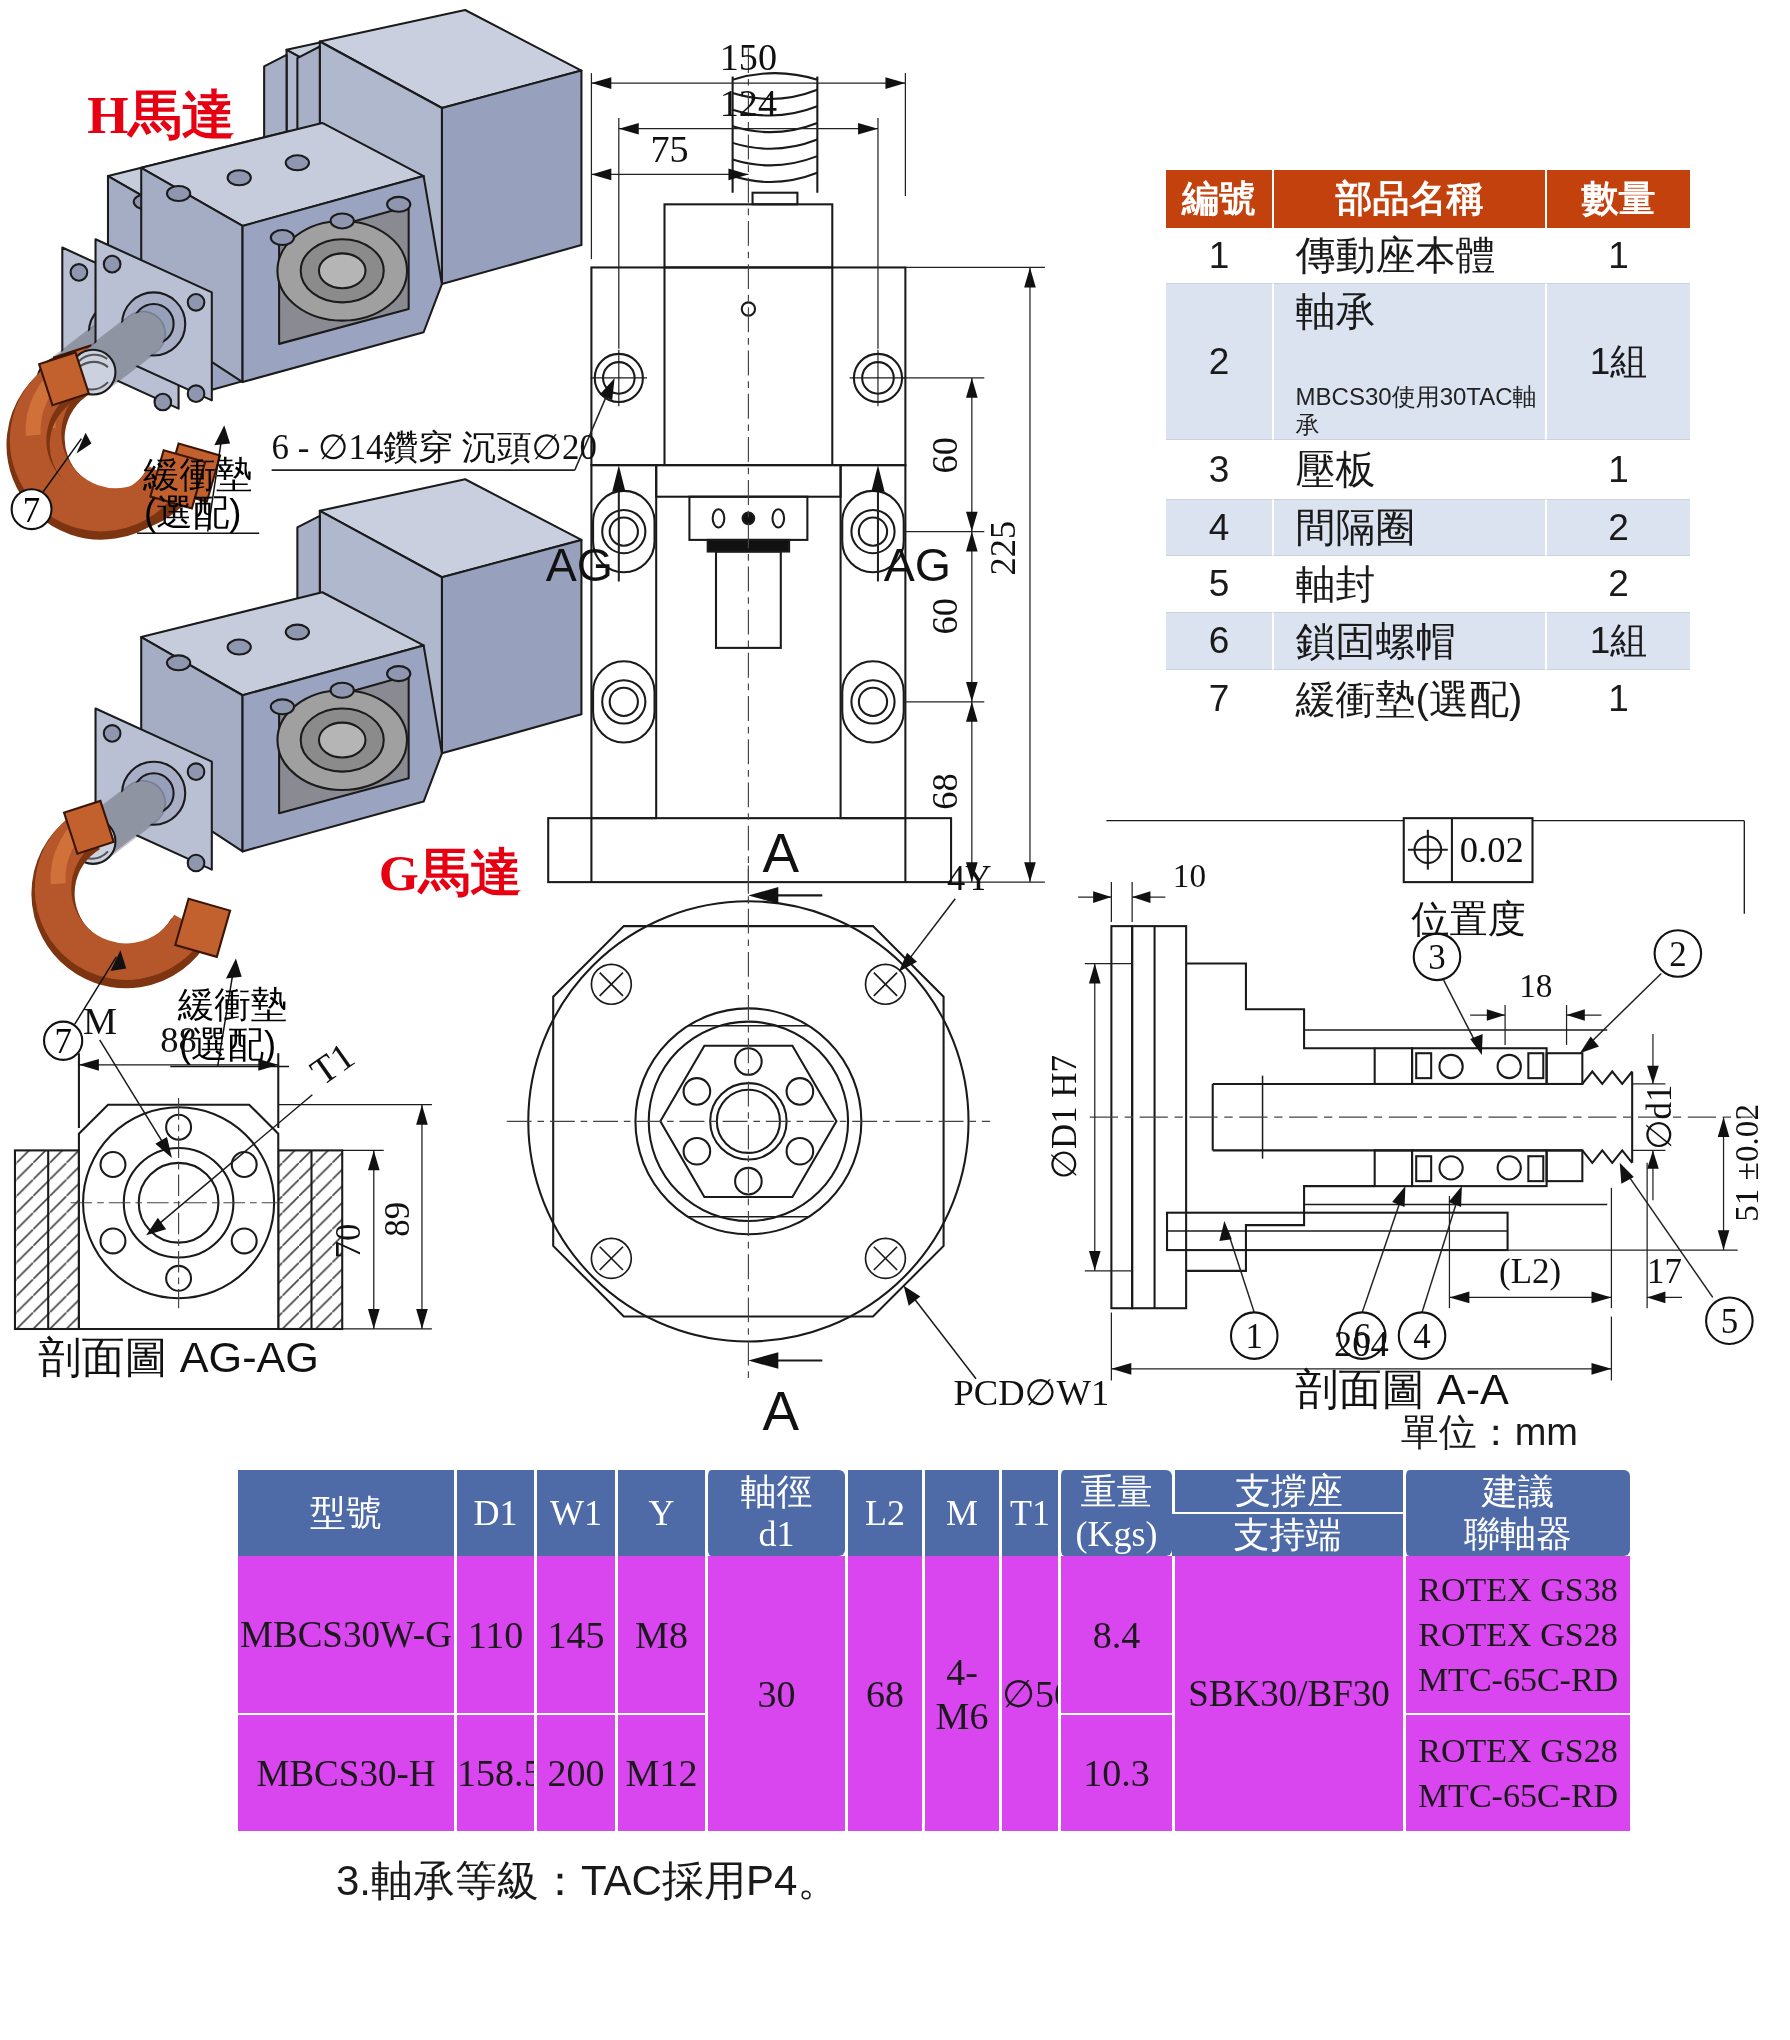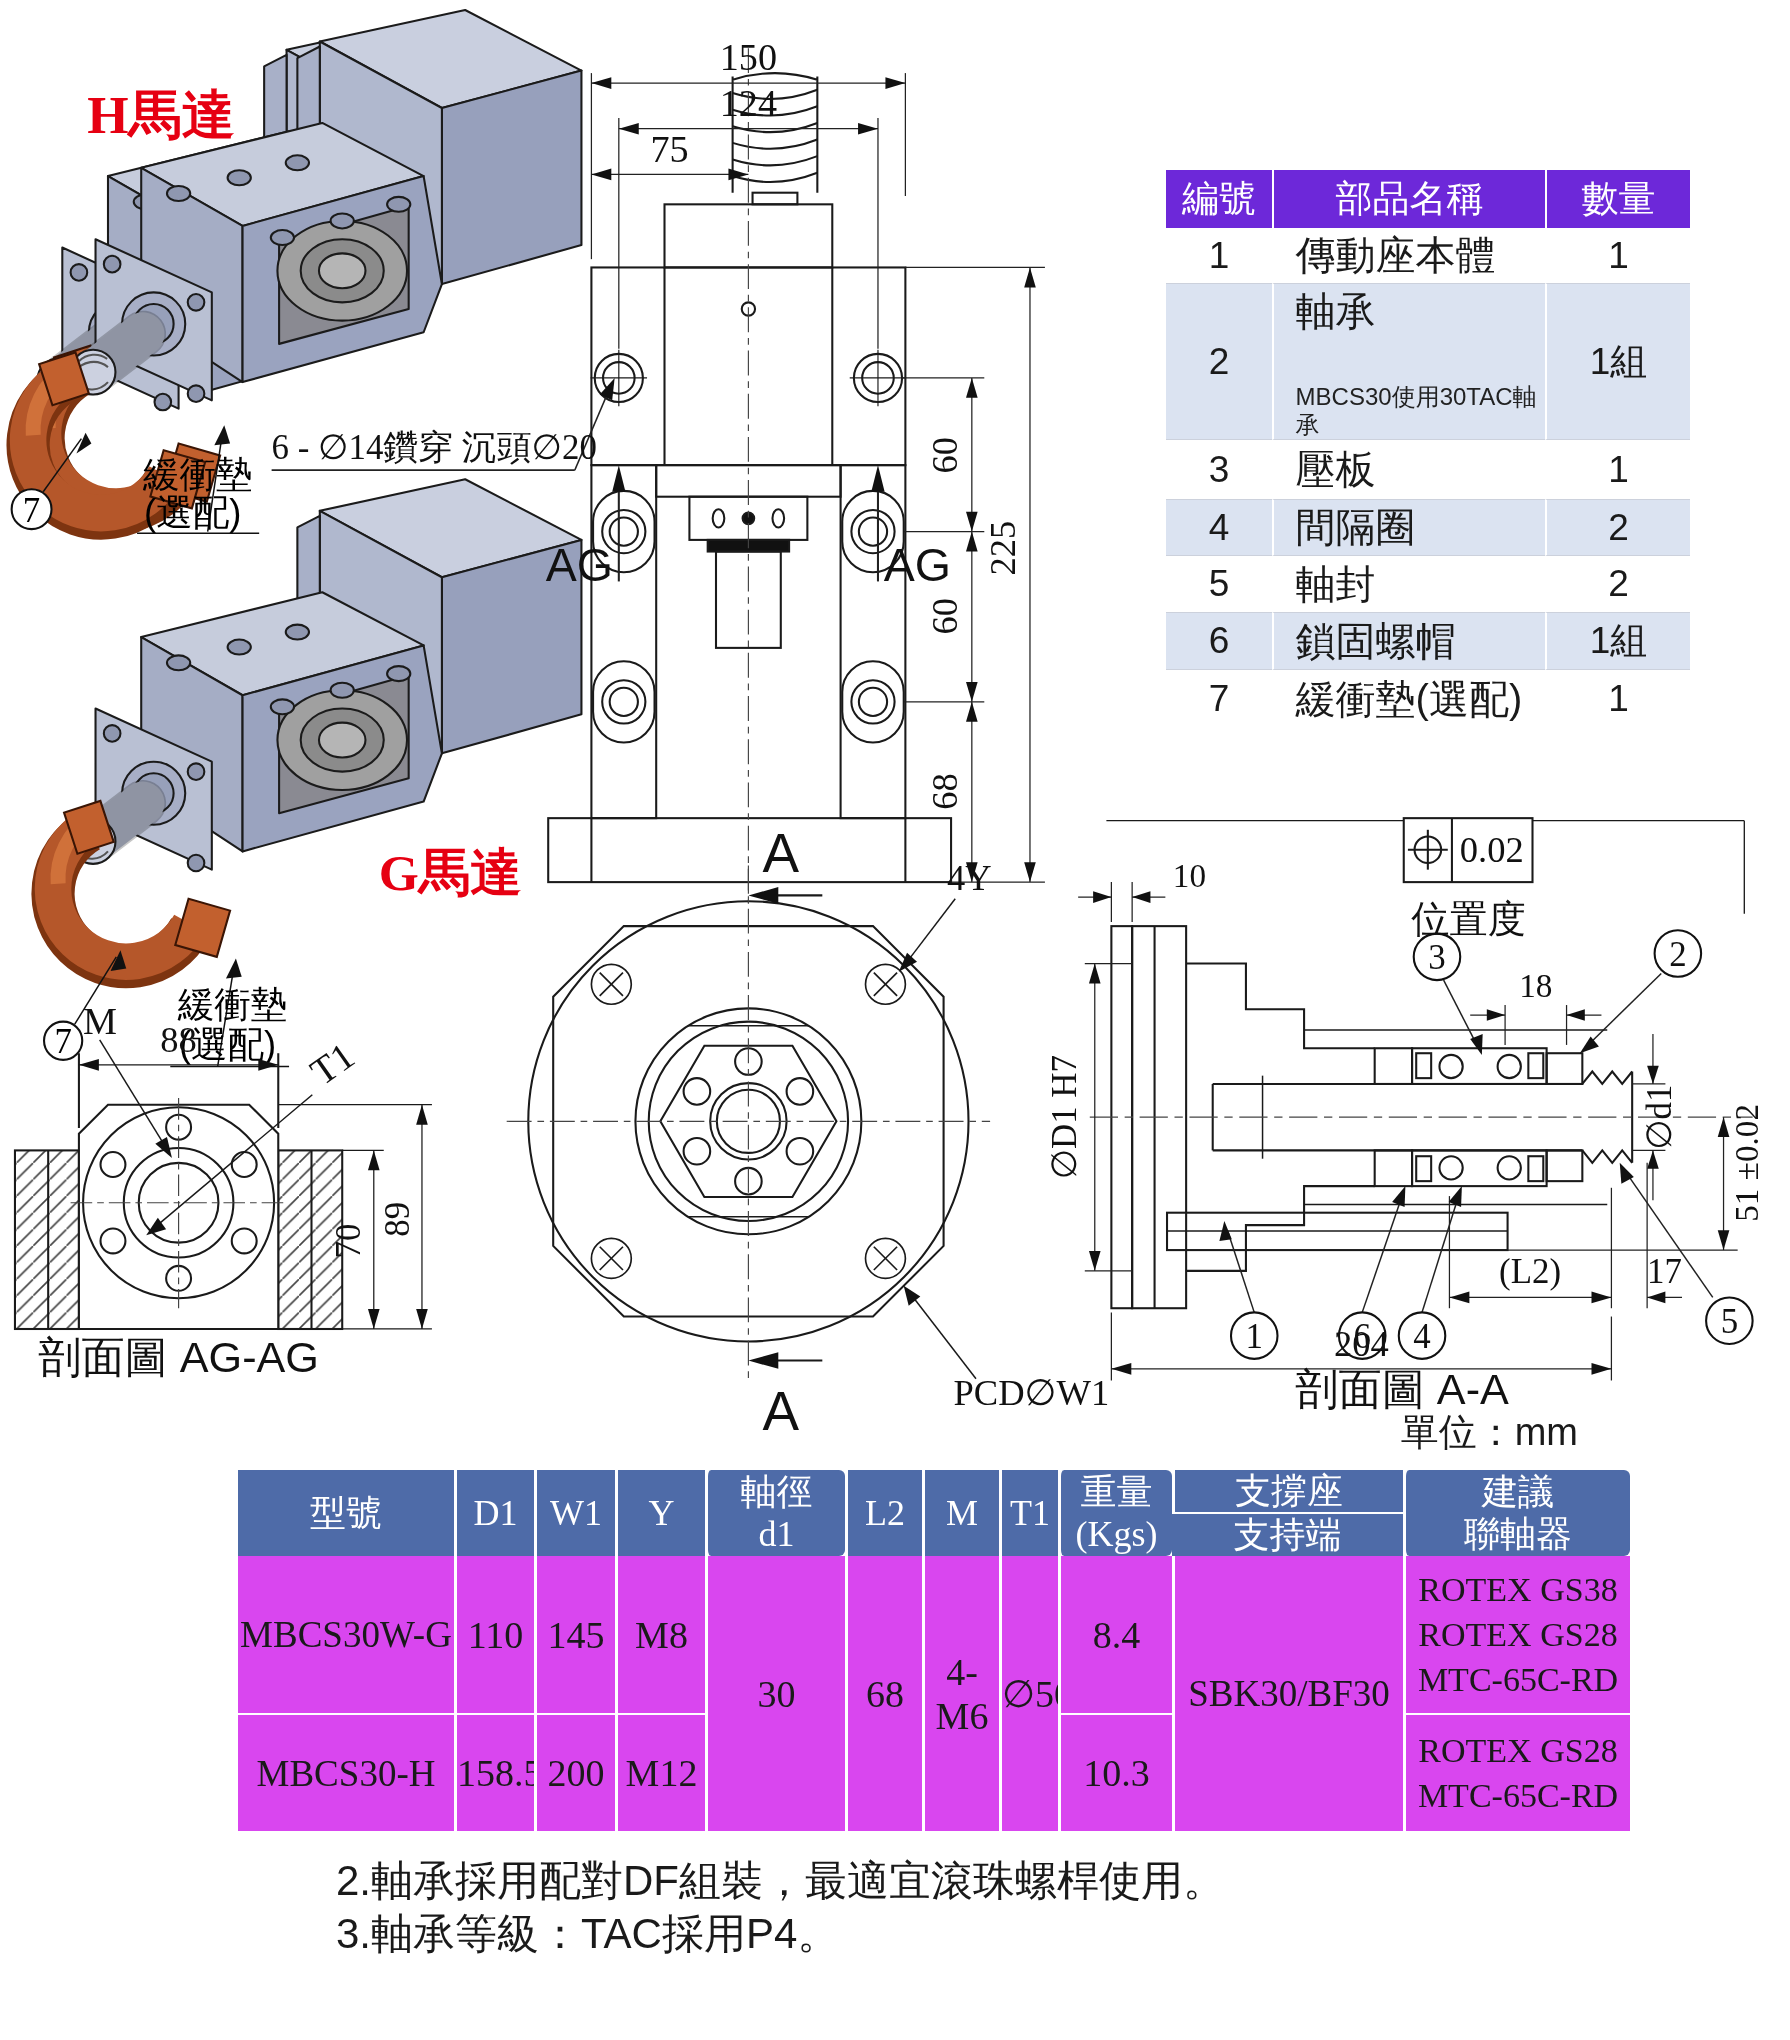--- a/index.html
+++ b/index.html
@@ -7,21 +7,21 @@
         font-family:"Liberation Sans","DejaVu Sans",sans-serif;color:#1a1a1a;}
   svg{position:absolute;left:0;top:0;}
   svg text{user-select:none;}
   .ser{font-family:"Liberation Serif","DejaVu Serif",serif;}
 
   
   table{border-collapse:separate;border-spacing:0;table-layout:fixed;}
   td,th{padding:0;margin:0;vertical-align:middle;overflow:hidden;}
 
   #parts-table{position:absolute;left:1166px;top:170px;width:524px;}
-  #parts-table th{background:#6d28d9;color:#fff;font-size:37px;font-weight:normal;}
+  #parts-table th{background:#c2410c;color:#fff;font-size:37px;font-weight:bold;}
   #parts-table td{font-size:37px;text-align:center;}
   #parts-table td,#parts-table th{border-left:2.5px solid #fff;}
   #parts-table td:first-child,#parts-table th:first-child{border-left:none;}
   #parts-table tbody tr td{border-top:1.7px solid #ccd1dc;}
   #parts-table tbody tr:first-child td{border-top:none;}
   #parts-table tbody tr:nth-child(odd) td{background:#ffffff;}
   #parts-table tbody tr:nth-child(even) td{background:#dbe3f1;}
   #parts-table td.nm{text-align:left;padding-left:21.6px;font-size:40px;}
   #parts-table .ps{font-size:24px;line-height:28px;color:#222;margin-top:44px;}
 
@@ -607,18 +607,17 @@
       <td>10.3</td>
       <td class="cpl">
         <div>ROTEX GS28</div>
         <div>MTC-65C-RD</div>
       </td>
     </tr>
   </tbody>
 </table>
 
 <div id="notes">
-  <div class="nind">2.軸承採用配對DF組裝，最適宜滾珠螺桿使用。</div>
   <div class="nind">3.軸承等級：TAC採用P4。</div>
 </div>
 
 </div>
 
 
 </body></html>

